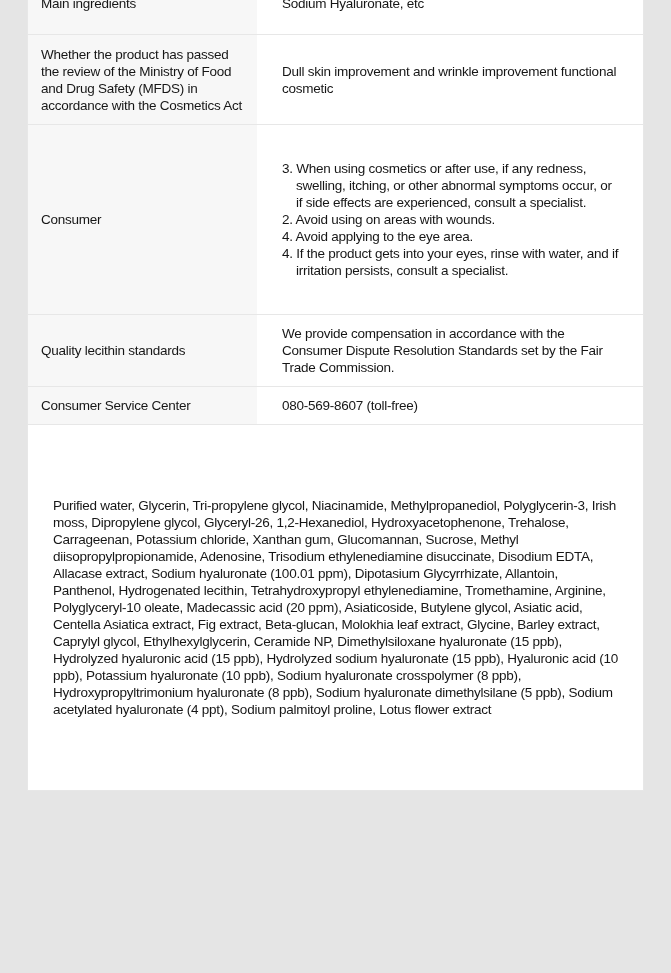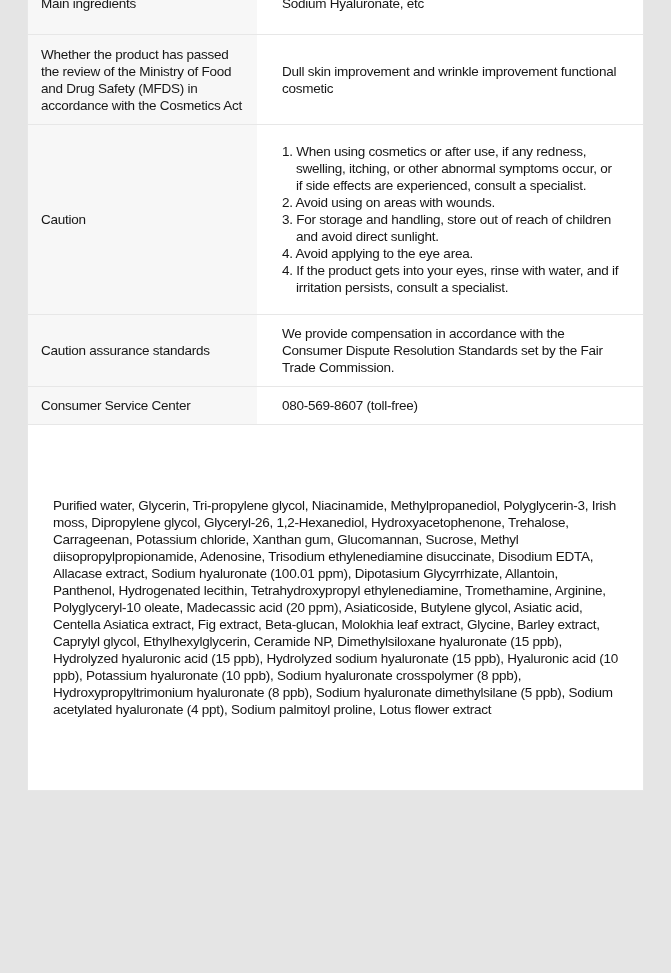--- a/index.html
+++ b/index.html
@@ -71,34 +71,33 @@
       <div class="cell label">Main ingredients</div>
       <div class="cell value">Sodium Hyaluronate, etc</div>
     </div>
 
     <div class="row row-2">
       <div class="cell label">Whether the product has passed the review of the Ministry of Food and Drug Safety (MFDS) in accordance with the Cosmetics Act</div>
       <div class="cell value">Dull skin improvement and wrinkle improvement functional cosmetic</div>
     </div>
 
     <div class="row row-3">
-      <div class="cell label">Caution</div>
+      <div class="cell label">Consumer</div>
       <div class="cell value">
         <div class="caution-list">
-          <div class="caution-item">1. When using cosmetics or after use, if any redness, swelling, itching, or other abnormal symptoms occur, or if side effects are experienced, consult a specialist.</div>
+          <div class="caution-item">3. When using cosmetics or after use, if any redness, swelling, itching, or other abnormal symptoms occur, or if side effects are experienced, consult a specialist.</div>
           <div class="caution-item">2. Avoid using on areas with wounds.</div>
-          <div class="caution-item">3. For storage and handling, store out of reach of children and avoid direct sunlight.</div>
           <div class="caution-item">4. Avoid applying to the eye area.</div>
           <div class="caution-item">4. If the product gets into your eyes, rinse with water, and if irritation persists, consult a specialist.</div>
         </div>
       </div>
     </div>
 
     <div class="row row-4">
-      <div class="cell label">Caution assurance standards</div>
+      <div class="cell label">Quality lecithin standards</div>
       <div class="cell value">We provide compensation in accordance with the Consumer Dispute Resolution Standards set by the Fair Trade Commission.</div>
     </div>
 
     <div class="row row-5">
       <div class="cell label">Consumer Service Center</div>
       <div class="cell value">080-569-8607 (toll-free)</div>
     </div>
 
     <div class="row row-6">
       <div class="cell value">Purified water, Glycerin, Tri-propylene glycol, Niacinamide, Methylpropanediol, Polyglycerin-3, Irish moss, Dipropylene glycol, Glyceryl-26, 1,2-Hexanediol, Hydroxyacetophenone, Trehalose, Carrageenan, Potassium chloride, Xanthan gum, Glucomannan, Sucrose, Methyl diisopropylpropionamide, Adenosine, Trisodium ethylenediamine disuccinate, Disodium EDTA, Allacase extract, Sodium hyaluronate (100.01 ppm), Dipotasium Glycyrrhizate, Allantoin, Panthenol, Hydrogenated lecithin, Tetrahydroxypropyl ethylenediamine, Tromethamine, Arginine, Polyglyceryl-10 oleate, Madecassic acid (20 ppm), Asiaticoside, Butylene glycol, Asiatic acid, Centella Asiatica extract, Fig extract, Beta-glucan, Molokhia leaf extract, Glycine, Barley extract, Caprylyl glycol, Ethylhexylglycerin, Ceramide NP, Dimethylsiloxane hyaluronate (15 ppb), Hydrolyzed hyaluronic acid (15 ppb), Hydrolyzed sodium hyaluronate (15 ppb), Hyaluronic acid (10 ppb), Potassium hyaluronate (10 ppb), Sodium hyaluronate crosspolymer (8 ppb), Hydroxypropyltrimonium hyaluronate (8 ppb), Sodium hyaluronate dimethylsilane (5 ppb), Sodium acetylated hyaluronate (4 ppt), Sodium palmitoyl proline, Lotus flower extract</div>

